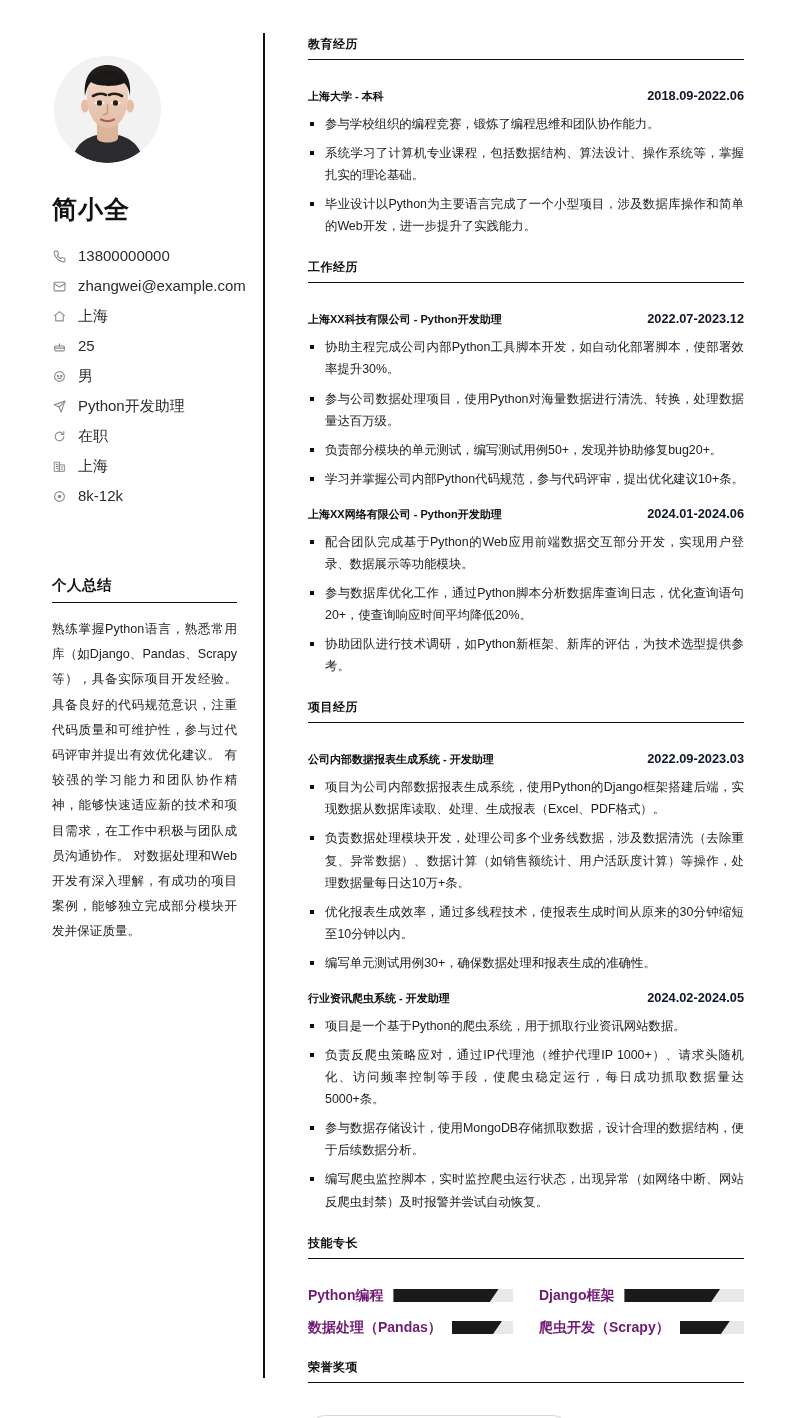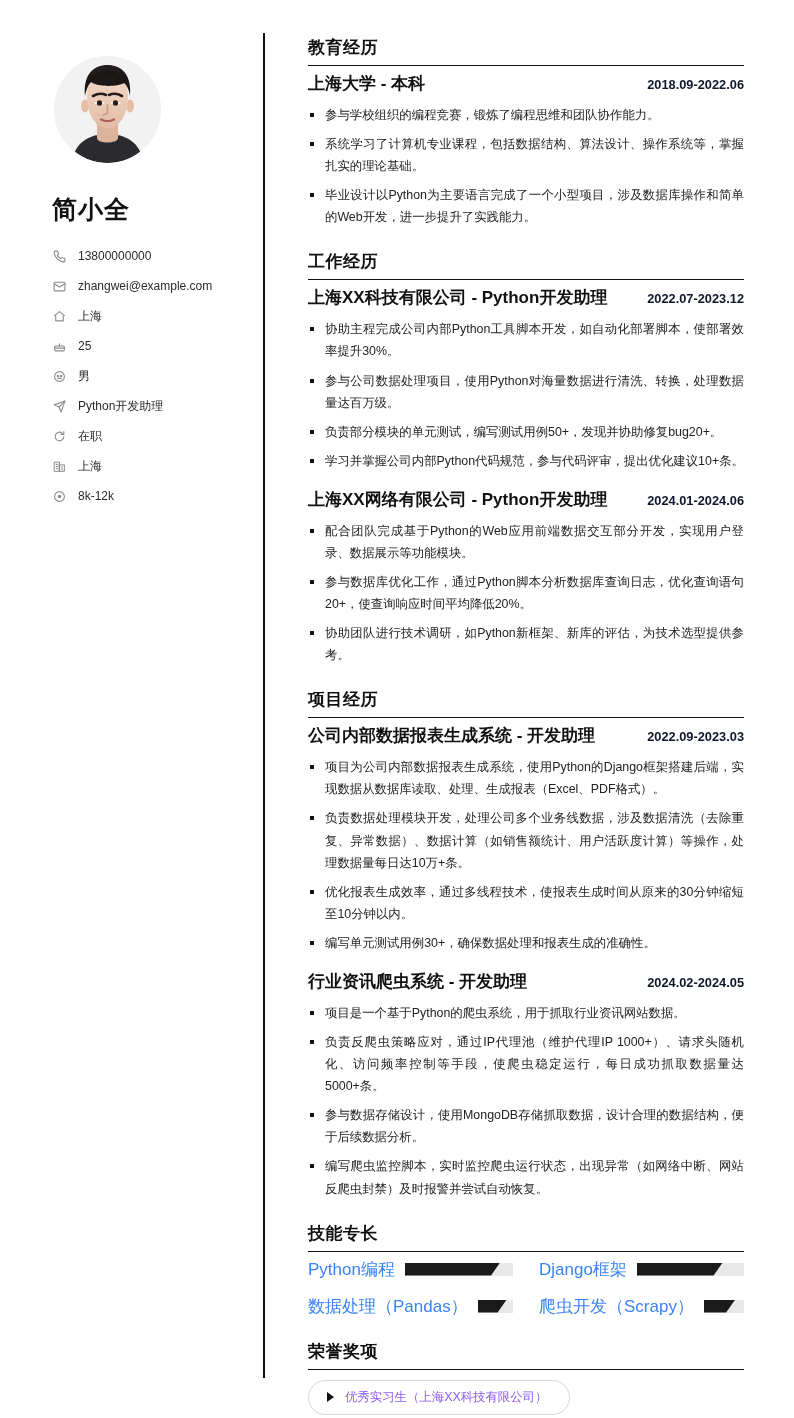--- a/index.html
+++ b/index.html
@@ -51,21 +51,21 @@
     font-weight: bold;
     letter-spacing: 1px;
     color: #111;
     margin-bottom: 22px;
   }
 
   .info-list { list-style: none; }
   .info-item {
     display: flex;
     align-items: center;
-    font-size: 12px;
+    font-size: 15px;
     color: #2b2b2b;
     margin-bottom: 14px;
     line-height: 16px;
   }
   .info-icon {
     width: 15px;
     height: 15px;
     flex: 0 0 15px;
     margin-right: 11px;
     display: inline-flex;
@@ -93,38 +93,38 @@
     text-align: justify;
   }
 
   
   .main {
     flex: 1 1 auto;
     padding: 36px 50px 40px 45px;
   }
   .section { margin-bottom: 22px; }
   .sec-heading {
-    font-size: 17px;
+    font-size: 12px;
     font-weight: bold;
     color: #111;
     padding-bottom: 6px;
     border-bottom: 1.6px solid #111;
     letter-spacing: .5px;
-    margin-bottom: 6px;
+    margin-bottom: 28px;
   }
   .entry { margin-bottom: 16px; }
   .entry:last-child { margin-bottom: 4px; }
   .entry-head {
     display: flex;
     justify-content: space-between;
     align-items: baseline;
     margin-bottom: 9px;
   }
   .entry-title {
-    font-size: 17px;
+    font-size: 11px;
     font-weight: bold;
     color: #111;
   }
   .entry-date {
     font-size: 12.8px;
     font-weight: bold;
     color: #0f172a;
     white-space: nowrap;
     padding-left: 12px;
   }
@@ -154,23 +154,23 @@
     grid-template-columns: 1fr 1fr;
     column-gap: 26px;
     row-gap: 14px;
     margin-top: 4px;
   }
   .skill {
     display: flex;
     align-items: center;
   }
   .skill-name {
-    font-size: 17px;
-    font-weight: normal;
-    color: #3b82f6;
+    font-size: 14px;
+    font-weight: bold;
+    color: #701a75;
     white-space: nowrap;
     margin-right: 10px;
   }
   .skill-bar {
     position: relative;
     flex: 1 1 auto;
     height: 13px;
     background: #e8e8e8;
     overflow: hidden;
   }
@@ -336,20 +336,24 @@
         <span class="info-icon">
           <svg viewBox="0 0 24 24" fill="none" stroke="currentColor" stroke-width="2" stroke-linecap="round" stroke-linejoin="round">
               <circle cx="12" cy="12" r="9"></circle>
               <circle cx="12" cy="12" r="3.2" fill="currentColor" stroke="none"></circle>
             </svg>
         </span>
         <span class="info-text">8k-12k</span>
       </li>
     </ul>
 
+    <div class="summary-block">
+      <h2 class="side-heading">个人总结</h2>
+      <p class="summary-text">熟练掌握Python语言，熟悉常用库（如Django、Pandas、Scrapy等），具备实际项目开发经验。 具备良好的代码规范意识，注重代码质量和可维护性，参与过代码评审并提出有效优化建议。 有较强的学习能力和团队协作精神，能够快速适应新的技术和项目需求，在工作中积极与团队成员沟通协作。 对数据处理和Web开发有深入理解，有成功的项目案例，能够独立完成部分模块开发并保证质量。</p>
+    </div>
   </aside>
 
   <main class="main">
 
     <section class="section">
       <h2 class="sec-heading">教育经历</h2>
       <div class="entry">
         <div class="entry-head">
           <span class="entry-title">上海大学 - 本科</span>
           <span class="entry-date">2018.09-2022.06</span>

